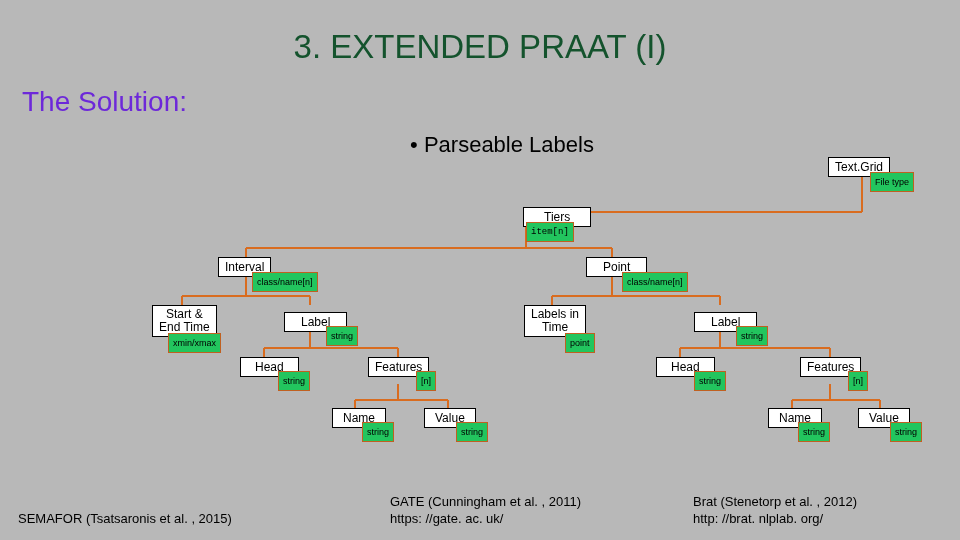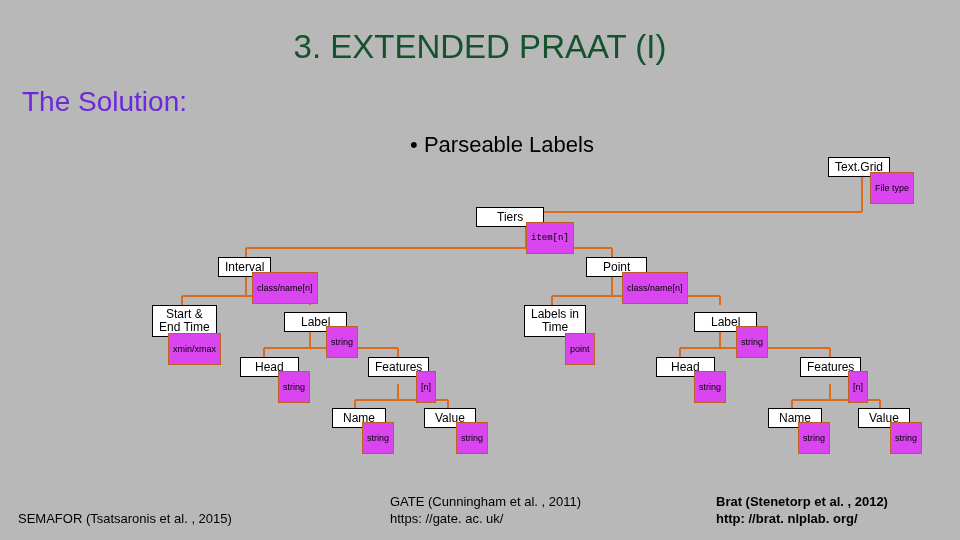--- a/index.html
+++ b/index.html
@@ -35,24 +35,24 @@
     background: #ffffff;
     border: 1px solid #000;
     text-align: center;
     font-size: 12px;
     padding: 2px 6px;
     color: #000;
     white-space: nowrap;
   }
   .tag {
     position: absolute;
-    background: #d946ef;
+    background: #22c55e;
     border: 1px solid #c06020;
     font-size: 9px;
-    padding: 10px 4px;
+    padding: 4px 4px;
     color: #000;
     white-space: nowrap;
     z-index: 2;
   }
   .footer {
     position: absolute;
     bottom: 12px;
     font-size: 13px;
     color: #000;
     line-height: 1.35;
@@ -111,21 +111,21 @@
   <line x1="880" y1="400" x2="880" y2="408"></line>
 </svg>
 
 <h1 class="title">3. EXTENDED PRAAT (I)</h1>
 <div class="subtitle">The Solution:</div>
 <div class="bullet">Parseable Labels</div>
 
 <div class="node" style="left:828px; top:157px;">Text.Grid</div>
 <div class="tag" style="left:870px; top:172px;">File type</div>
 
-<div class="node" style="left:476px; top:207px; padding:2px 20px;">Tiers</div>
+<div class="node" style="left:523px; top:207px; padding:2px 20px;">Tiers</div>
 <div class="tag" style="left:526px; top:222px;font-family:Liberation Mono, monospace;">item[n]</div>
 
 <div class="node" style="left:218px; top:257px;">Interval</div>
 <div class="tag" style="left:252px; top:272px;">class/name[n]</div>
 
 <div class="node" style="left:586px; top:257px; padding:2px 16px;">Point</div>
 <div class="tag" style="left:622px; top:272px;">class/name[n]</div>
 
 <div class="node" style="left:152px; top:305px; line-height:1.1;">
   <span>Start &amp;</span><br>
@@ -169,16 +169,16 @@
 <div class="node" style="left:858px; top:408px; padding:2px 10px;">Value</div>
 <div class="tag" style="left:890px; top:422px;">string</div>
 
 <div class="footer" style="left:18px;">
   <span>SEMAFOR (Tsatsaronis et al. , 2015)</span><br>
 </div>
 <div class="footer" style="left:390px;">
   <span>GATE (Cunningham et al. , 2011)</span><br>
   <span>https: //gate. ac. uk/</span>
 </div>
-<div class="footer" style="left:716px;font-weight:bold;">
+<div class="footer" style="left:693px;">
   <span>Brat (Stenetorp et al. , 2012)</span><br>
   <span>http: //brat. nlplab. org/</span>
 </div>
 
 </body></html>

